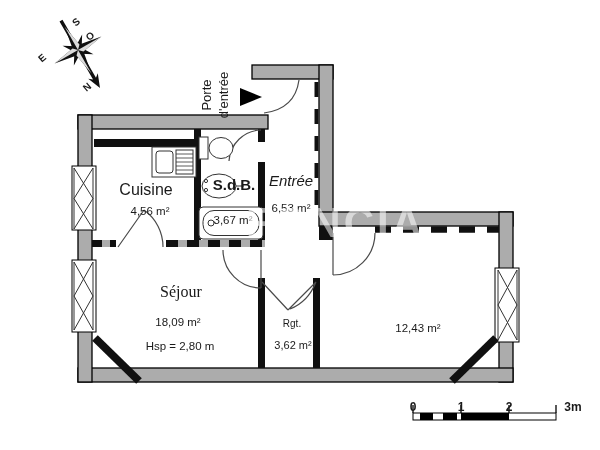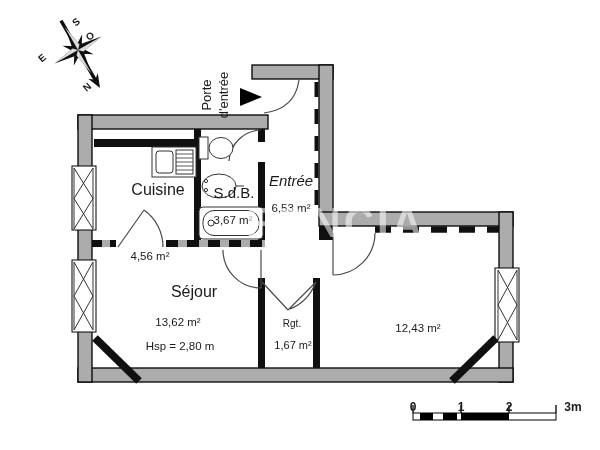--- a/index.html
+++ b/index.html
@@ -130,35 +130,35 @@
       <rect x="443" y="413" width="14" height="7" fill="#000000"></rect>
       <rect x="461" y="413" width="48" height="7" fill="#000000"></rect>
     </g>
   </svg>
 
   <div class="porte-label">
     <div>Porte</div>
     <div>d'entrée</div>
   </div>
 
-  <div class="lbl room-name" style="left:146px;top:181px;margin-left:12px;">Cuisine</div>
-  <div class="lbl room-area" style="left:150px;top:205px;margin-top:45px;">4,56 m²</div>
+  <div class="lbl room-name" style="left:146px;top:181px;">Cuisine</div>
+  <div class="lbl room-area" style="left:150px;top:205px;">4,56 m²</div>
 
-  <div class="lbl room-name-sm" style="left:234px;top:184px;">S.d.B.</div>
+  <div class="lbl room-name-sm" style="left:234px;top:176px;font-weight:bold;">S.d.B.</div>
   <div class="lbl room-area" style="left:233px;top:214px;">3,67 m²</div>
 
   <div class="lbl room-name-sm" style="left:291px;top:172px;font-style:italic;">Entrée</div>
   <div class="lbl room-area" style="left:291px;top:202px;">6,53 m²</div>
 
-  <div class="lbl room-name" style="left:194px;top:283px;">Séjour</div>
-  <div class="lbl room-area" style="left:178px;top:316px;">13,62 m²</div>
+  <div class="lbl room-name" style="left:181px;top:283px;font-family:Liberation Serif, serif;">Séjour</div>
+  <div class="lbl room-area" style="left:178px;top:316px;">18,09 m²</div>
   <div class="lbl room-extra" style="left:180px;top:340px;">Hsp = 2,80 m</div>
 
   <div class="lbl room-name-xs" style="left:292px;top:318px;">Rgt.</div>
-  <div class="lbl room-area" style="left:293px;top:339px;font-size:11px;">1,67 m²</div>
+  <div class="lbl room-area" style="left:293px;top:339px;font-size:11px;">3,62 m²</div>
 
   <div class="lbl room-area" style="left:418px;top:322px;">12,43 m²</div>
 
   <div class="compass-letter" style="left:76px;top:22px;">S</div>
   <div class="compass-letter" style="left:90px;top:36px;">O</div>
   <div class="compass-letter" style="left:42px;top:58px;">E</div>
   <div class="compass-letter" style="left:87px;top:87px;">N</div>
 
   <div class="scale-num" style="left:413px;top:400px;">0</div>
   <div class="scale-num" style="left:461px;top:400px;">1</div>

